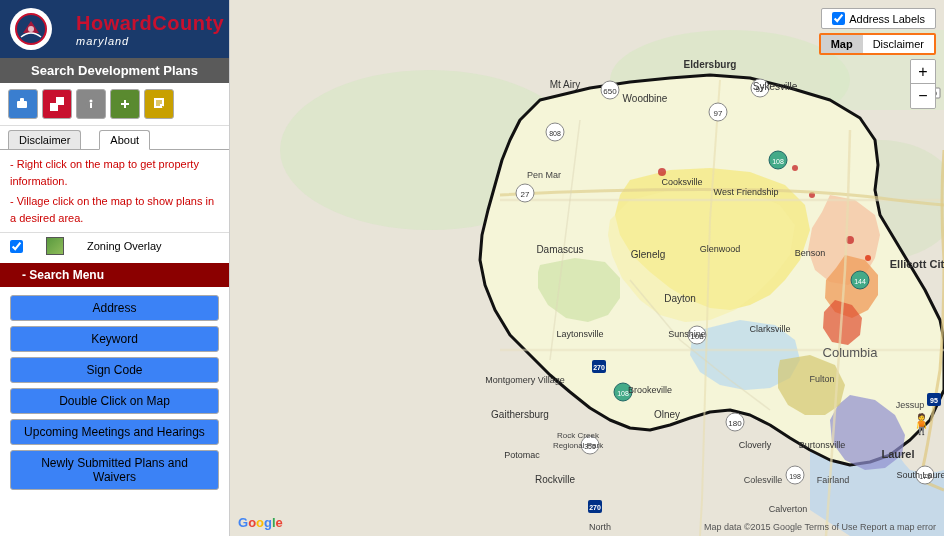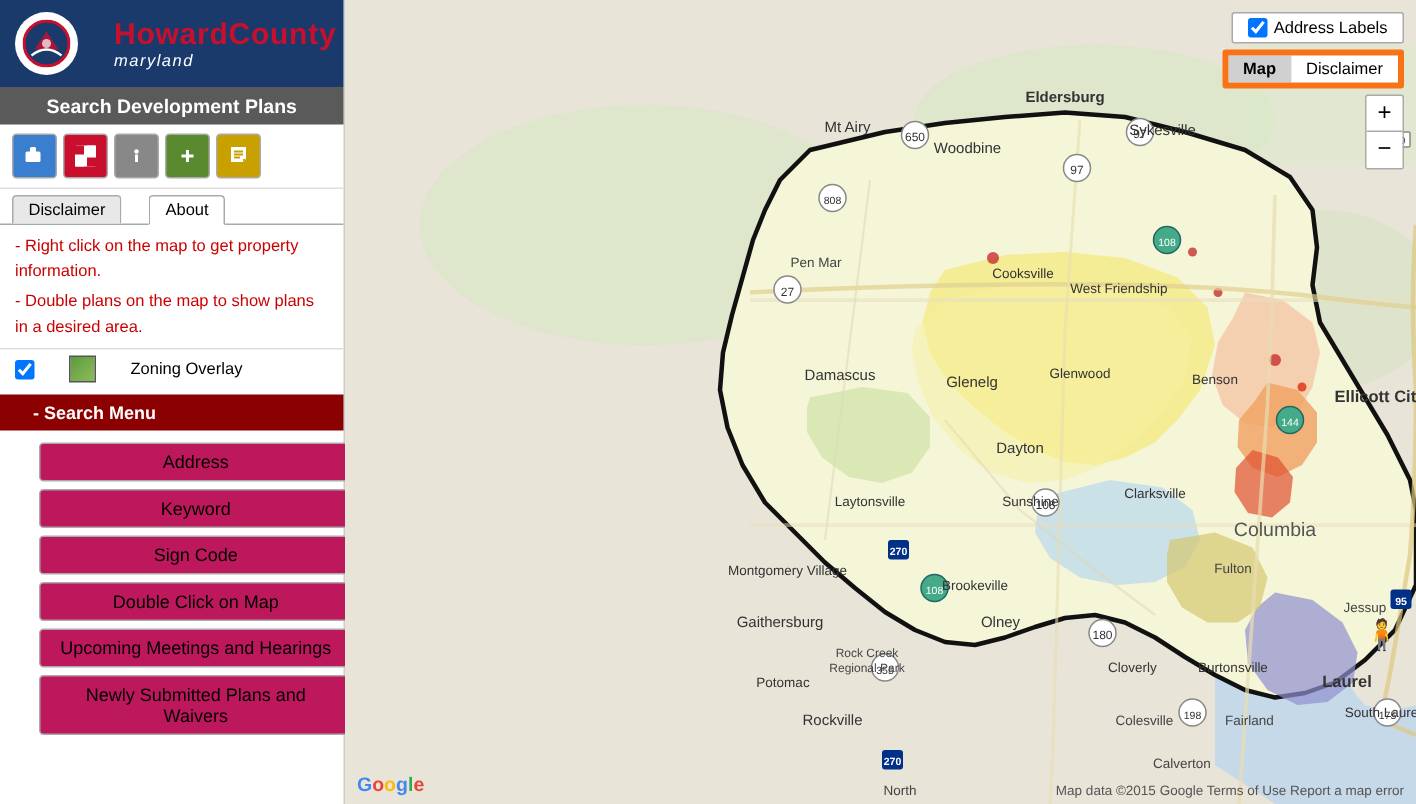--- a/index.html
+++ b/index.html
@@ -126,27 +126,26 @@
 
     #search-buttons {
       display: flex;
       flex-direction: column;
       gap: 5px;
       padding: 8px 10px;
     }
     .search-btn {
       padding: 5px 10px;
       border: 1px solid #aaa;
-      background: #be185d;
+      background: #3b82f6;
       cursor: pointer;
       font-size: 12px;
       border-radius: 3px;
       text-align: center;
       width: 100%;
-      margin-left: 16px;
     }
 
     
     #map-area {
       flex: 1;
       height: 536px;
       position: relative;
       overflow: hidden;
       background: #e8e0d0;
     }
@@ -177,21 +176,21 @@
       cursor: pointer;
       border-radius: 2px;
       display: flex;
       align-items: center;
       gap: 4px;
     }
     #address-labels-btn input { margin: 0; }
 
     #map-type-btns {
       display: flex;
-      border: 4px solid #f97316;
+      border: 2px solid #f97316;
       overflow: hidden;
       border-radius: 2px;
     }
     .map-type-btn {
       padding: 3px 10px;
       background: #fff;
       font-size: 11px;
       cursor: pointer;
       border: none;
     }
@@ -322,21 +321,21 @@
     </button>
   </div>
 
   <div id="tabs">
     <div class="tab">Disclaimer</div>
     <div class="tab active">About</div>
   </div>
 
   <div id="info-area">
     <p class="red-text">- Right click on the map to get property information.</p>
-    <p class="red-text" style="margin-top:4px">- Double plans on the map to show plans in a desired area.</p>
+    <p class="red-text" style="margin-top:4px">- Village click on the map to show plans in a desired area.</p>
   </div>
 
   <div id="zoning-overlay">
     <input type="checkbox" checked="" style="">
     <div id="zoning-icon"></div>
     <span id="zoning-label">Zoning Overlay</span>
   </div>
 
   <div id="search-menu-header">- Search Menu</div>
 

